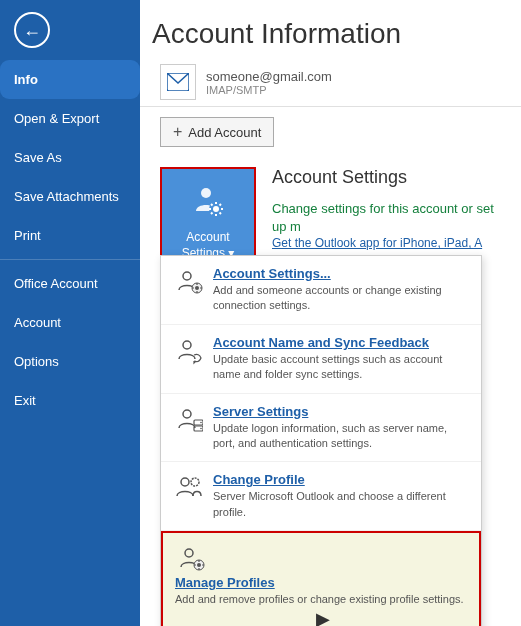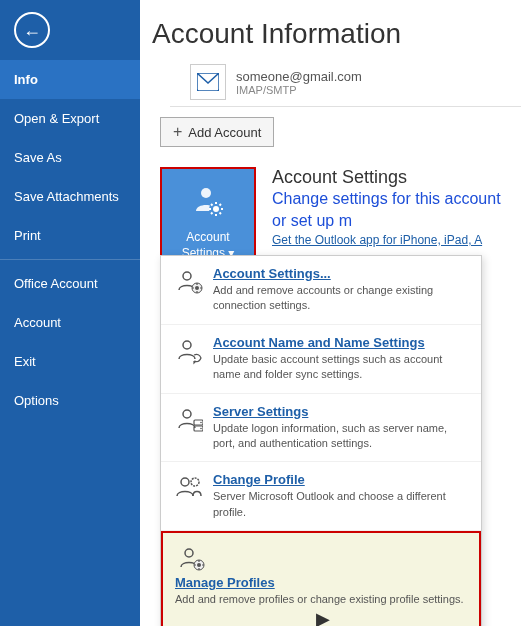--- a/index.html
+++ b/index.html
@@ -26,20 +26,21 @@
       display: flex; align-items: center; justify-content: center;
       cursor: pointer;
       color: #fff;
       font-size: 18px;
     }
     .sidebar-item {
       padding: 12px 14px;
       color: #fff;
       font-size: 13px;
       cursor: pointer;
+      border-radius: 9px;
     }
     .sidebar-item.active {
       background: #2a72c3;
       font-weight: 600;
     }
     .sidebar-divider { height: 1px; background: rgba(255,255,255,0.2); margin: 4px 0; }
 
     
     .main {
       flex: 1;
@@ -54,21 +55,20 @@
       font-size: 28px;
       color: #333;
       font-weight: 300;
       padding: 18px 20px 8px 12px;
     }
     .account-row {
       display: flex;
       align-items: center;
       padding: 6px 20px;
       border-bottom: 1px solid #e0e0e0;
-      margin-left: 30px;
     }
     .email-icon {
       width: 36px; height: 36px;
       border: 1px solid #ccc;
       display: flex; align-items: center; justify-content: center;
       color: #1e5fa8;
       font-size: 18px;
       margin-right: 10px;
     }
     .account-email {
@@ -127,25 +127,25 @@
     }
 
     .acct-settings-info {
       margin-left: 16px;
       flex: 1;
     }
     .acct-settings-title {
       font-size: 18px;
       color: #333;
       font-weight: 400;
-      margin-bottom: 0;
+      margin-bottom: 12px;
     }
     .acct-settings-desc {
-      font-size: 16px;
-      color: #1d4ed8;
+      font-size: 13px;
+      color: #15803d;
       line-height: 1.4;
     }
     .acct-settings-link {
       font-size: 12px;
       color: #1e5fa8;
       text-decoration: underline;
       cursor: pointer;
     }
 
     
@@ -219,24 +219,24 @@
     <span>Print</span>
   </div>
   <div class="sidebar-divider"></div>
   <div class="sidebar-item">
     <span>Office Account</span>
   </div>
   <div class="sidebar-item">
     <span>Account</span>
   </div>
   <div class="sidebar-item">
+    <span>Options</span>
+  </div>
+  <div class="sidebar-item">
     <span>Exit</span>
-  </div>
-  <div class="sidebar-item">
-    <span>Options</span>
   </div>
 </div>
 
 <div class="main">
   <h1 class="main-title">Account Information</h1>
 
   <div class="account-row">
     <div class="email-icon">
       <svg width="22" height="18" viewBox="0 0 22 18" fill="none">
         <rect x="0" y="0" width="22" height="18" rx="2" stroke="#1e5fa8" stroke-width="1.5" fill="none"></rect>
@@ -294,35 +294,35 @@
             <circle cx="22" cy="20" r="5" fill="#f0f0f0" stroke="#555" stroke-width="1"></circle>
             <circle cx="22" cy="20" r="2" fill="#555"></circle>
             <line x1="22" y1="15" x2="22" y2="17" stroke="#555" stroke-width="1.2"></line>
             <line x1="22" y1="23" x2="22" y2="25" stroke="#555" stroke-width="1.2"></line>
             <line x1="17" y1="20" x2="19" y2="20" stroke="#555" stroke-width="1.2"></line>
             <line x1="25" y1="20" x2="27" y2="20" stroke="#555" stroke-width="1.2"></line>
           </svg>
         </div>
         <div class="dropdown-item-text">
           <div class="dropdown-item-title">Account Settings...</div>
-          <div class="dropdown-item-desc">Add and remove accounts or change existing connection settings.</div>
+          <div class="dropdown-item-desc">Add and someone accounts or change existing connection settings.</div>
         </div>
       </div>
 
       <div class="dropdown-item">
         <div class="dropdown-item-icon">
           <svg width="28" height="28" viewBox="0 0 28 28">
             <circle cx="12" cy="8" r="4" fill="none" stroke="#555" stroke-width="1.5"></circle>
             <path d="M4 22 C4 16 20 16 20 22" fill="none" stroke="#555" stroke-width="1.5"></path>
             <path d="M19 18 Q24 16 26 21 Q24 26 19 24" fill="none" stroke="#555" stroke-width="1.2"></path>
             <polyline points="19,24 19,26 21,24" stroke="#555" stroke-width="1.2" fill="none"></polyline>
           </svg>
         </div>
         <div class="dropdown-item-text">
-          <div class="dropdown-item-title">Account Name and Name Settings</div>
+          <div class="dropdown-item-title">Account Name and Sync Feedback</div>
           <div class="dropdown-item-desc">Update basic account settings such as account name and folder sync settings.</div>
         </div>
       </div>
 
       <div class="dropdown-item">
         <div class="dropdown-item-icon">
           <svg width="28" height="28" viewBox="0 0 28 28">
             <circle cx="12" cy="8" r="4" fill="none" stroke="#555" stroke-width="1.5"></circle>
             <path d="M4 22 C4 16 20 16 20 22" fill="none" stroke="#555" stroke-width="1.5"></path>
             <rect x="19" y="14" width="9" height="5" rx="1" fill="none" stroke="#555" stroke-width="1.2"></rect>

